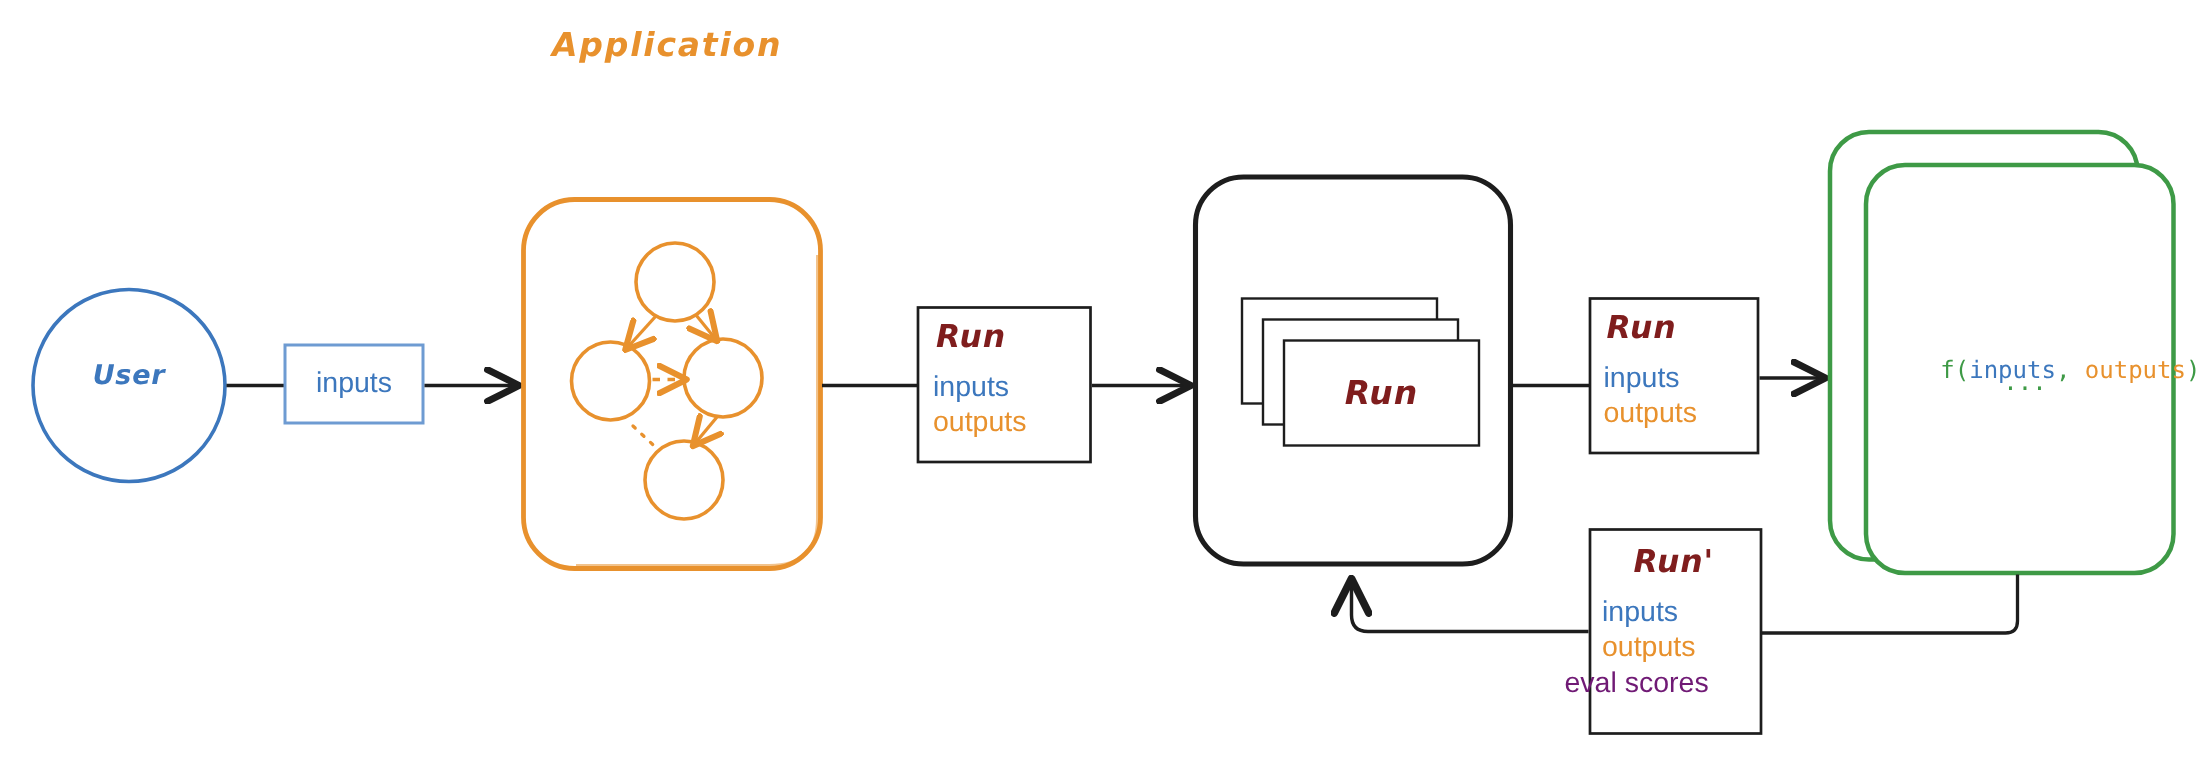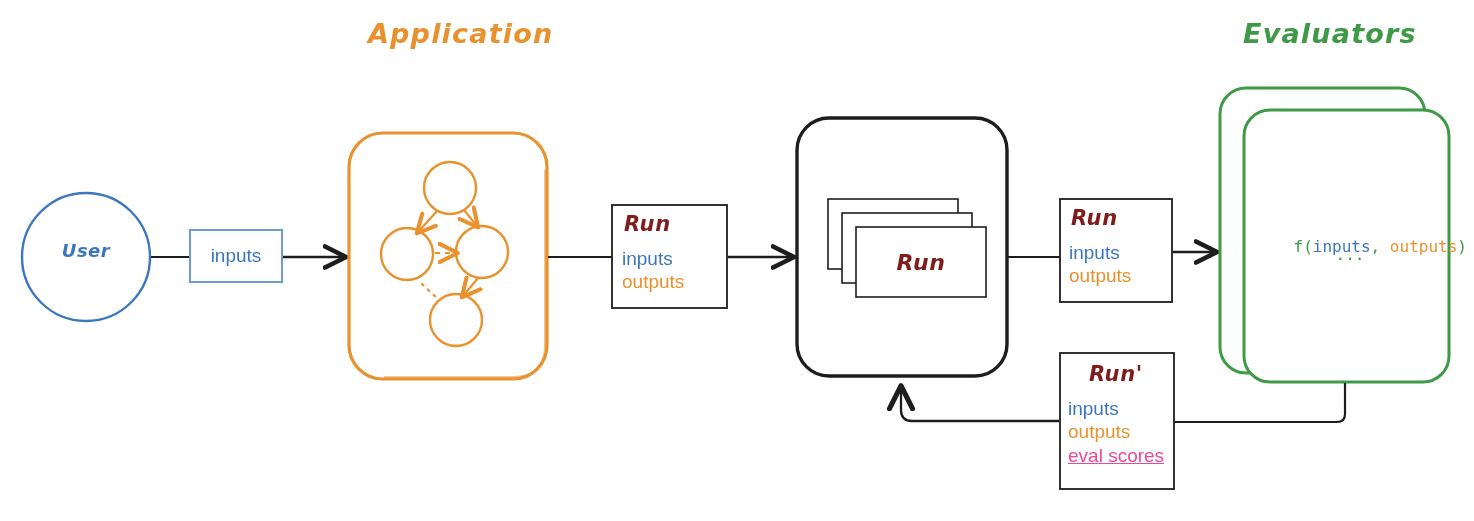--- a/index.html
+++ b/index.html
@@ -27,21 +27,21 @@
     font-style: italic;
     font-weight: 600;
     letter-spacing: 0.5px;
   }
   .txt {
     position: absolute;
     white-space: pre;
     font-family: "DejaVu Sans", sans-serif;
   }
   .title {
-    font-size: 27px;
+    font-size: 22px;
     font-weight: 600;
     font-style: italic;
     letter-spacing: 1.2px;
     text-align: center;
   }
   .label-sans {
     font-size: 19px;
     font-family: "Liberation Sans", sans-serif;
   }
   .run-hand {
@@ -124,39 +124,38 @@
     <rect x="1060" y="353" width="114" height="136" fill="#ffffff" stroke="#1d1d1d" stroke-width="1.8"></rect>
 
     <path d="M1059,421 L912,421 Q901,421 901,410 L901,388" fill="none" stroke="#1d1d1d" stroke-width="2.3" marker-end="url(#arrowUpBlack)"></path>
 
     <path d="M1244,372 Q1256,382 1290,382 L1474,382" fill="none" stroke="#3E9A46" stroke-width="3" opacity="0"></path>
   </svg>
 
   <div class="txt title hand" style="left:368px; top:18px; color:#E8912D;">Application</div>
 
 
-  <div class="txt title hand" style="left:1243px; top:18px; color:#3E9A46;">Evaluators</div>
 
   <div class="txt hand" style="left:46px; top:240px; width:80px; text-align:center; font-size:18px; color:#3C77BD;">User</div>
 
   <div class="txt label-sans" style="left:190px; top:245px; width:92px; text-align:center; color:#3C77BD;">inputs</div>
 
   <div class="txt run-hand" style="left:624px; top:212px;">Run</div>
   <div class="txt label-sans" style="left:622px; top:248px; color:#3C77BD;">inputs</div>
   <div class="txt label-sans" style="left:622px; top:271px; color:#E8912D;">outputs</div>
 
   <div class="txt run-hand" style="left:856px; top:250px; width:130px; text-align:center; font-size:22px;">Run</div>
 
   <div class="txt run-hand" style="left:1071px; top:206px;">Run</div>
   <div class="txt label-sans" style="left:1069px; top:242px; color:#3C77BD;">inputs</div>
   <div class="txt label-sans" style="left:1069px; top:265px; color:#E8912D;">outputs</div>
 
   <div class="txt run-hand" style="left:1089px; top:362px;">Run'</div>
   <div class="txt label-sans" style="left:1068px; top:398px; color:#3C77BD;">inputs</div>
   <div class="txt label-sans" style="left:1068px; top:421px; color:#E8912D;">outputs</div>
-  <div class="txt label-sans" style="left:1068px; top:445px; color:#ec4899;text-decoration:underline;">eval scores</div>
+  <div class="txt label-sans" style="left:1043px; top:445px; color:#701a75;">eval scores</div>
 
   <div class="txt mono" style="left:1255px; top:218px; color:#3E9A46;">
     <span>f(</span><span style="color:#3C77BD;">inputs</span><span>, </span><span style="color:#E8912D;">outputs</span><span>) =</span>
   </div>
   <div class="txt mono" style="left:1255px; top:245px; width:190px; text-align:center; color:#3E9A46;">...</div>
 
 </div>
 
 </body></html>

